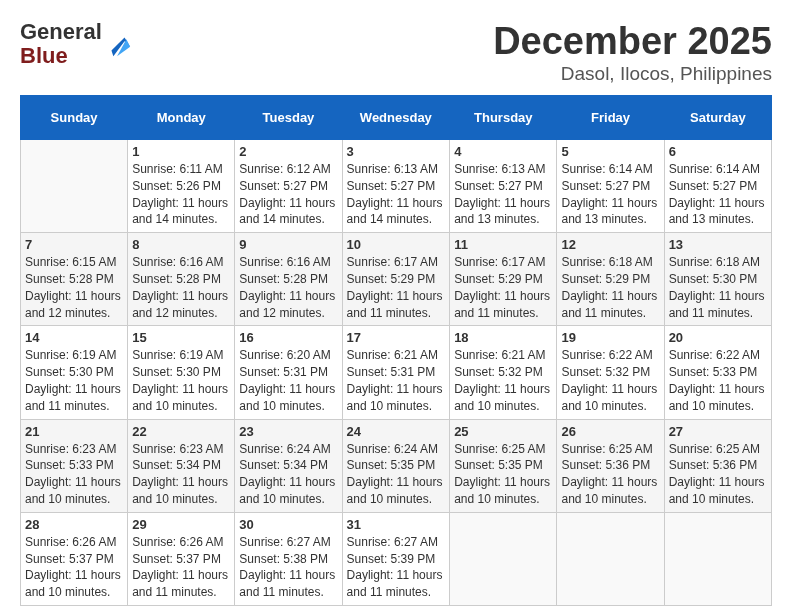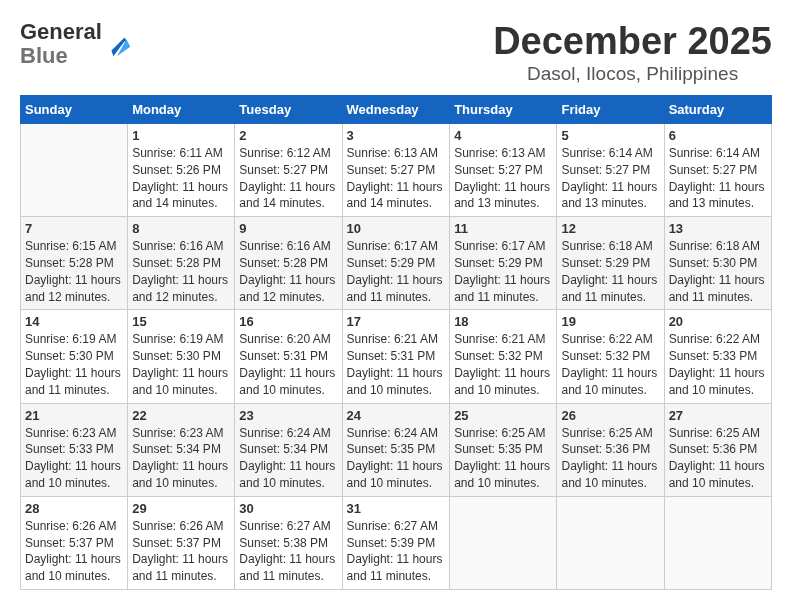--- a/index.html
+++ b/index.html
@@ -20,48 +20,48 @@
     .logo {
       display: flex;
       align-items: center;
     }
     .logo-text {
       font-size: 22px;
       font-weight: bold;
       line-height: 1.1;
     }
     .logo-general { color: #333; }
-    .logo-blue { color: #737373; }
+    .logo-blue { color: #7f1d1d; }
     .logo-icon {
       width: 28px;
       height: 28px;
       margin-left: 2px;
     }
     .title-block {
-      text-align: center;
+      text-align: right;
     }
     .month-title {
       font-size: 38px;
       font-weight: bold;
       color: #333;
     }
     .location-title {
       font-size: 19px;
       color: #555;
     }
     table {
       width: 100%;
       border-collapse: collapse;
       font-size: 11px;
     }
     thead tr th {
       background-color: #1565c0;
       color: #fff;
-      padding: 6px 4px;
-      text-align: left;
+      padding: 14px 4px;
+      text-align: center;
       font-size: 13px;
       font-weight: bold;
       border: 1px solid #1565c0;
     }
     tbody tr td {
       border: 1px solid #ccc;
       vertical-align: top;
       padding: 4px;
       width: 108px;
       min-height: 80px;

